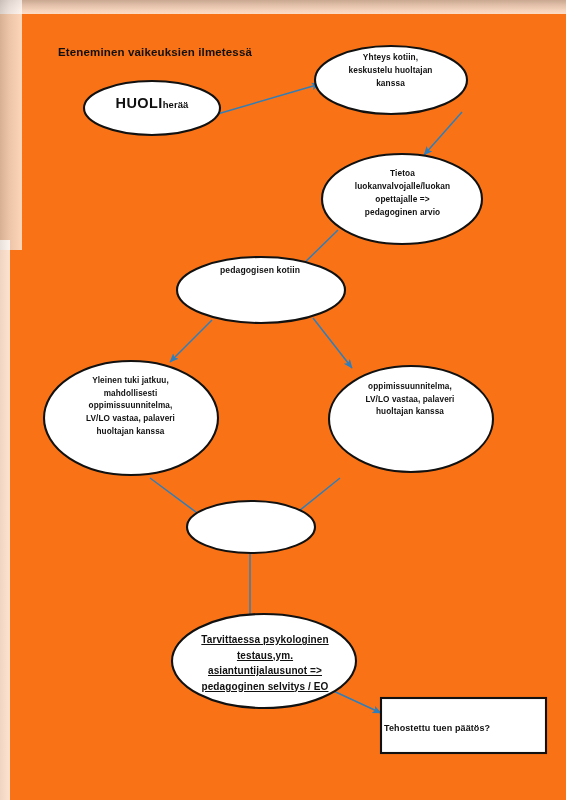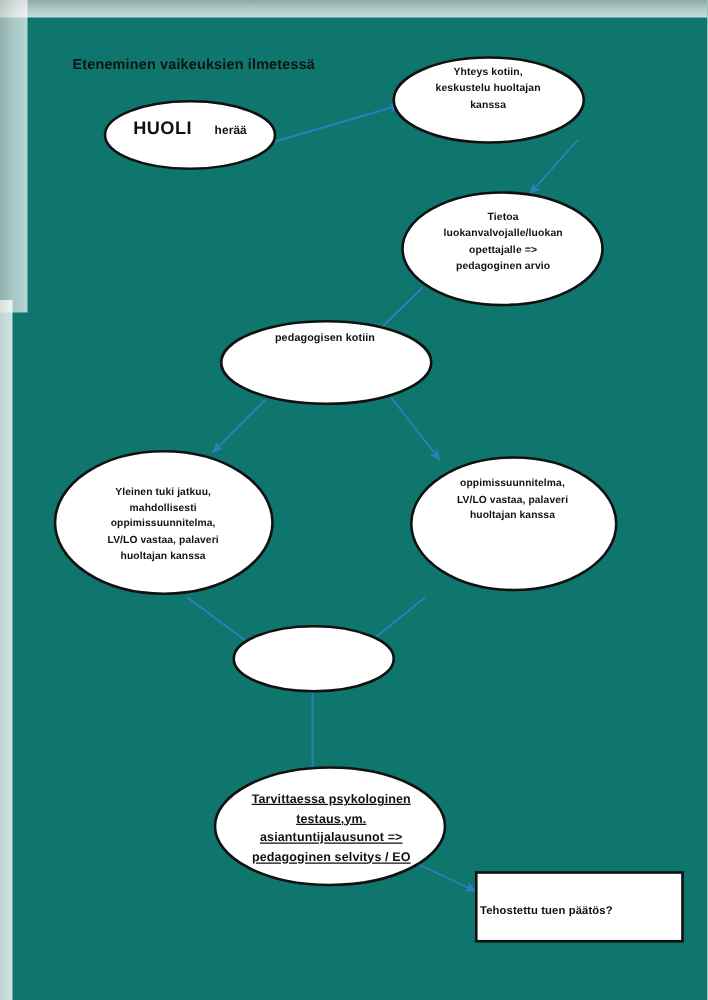--- a/index.html
+++ b/index.html
@@ -4,21 +4,21 @@
 <style>
   html, body {
     margin: 0;
     padding: 0;
     background: #ffffff;
   }
   #page {
     position: relative;
     width: 566px;
     height: 800px;
-    background: #0f766e;
+    background: #f97316;
     overflow: hidden;
     font-family: "Liberation Sans", sans-serif;
   }
   
   .scan-shadow-top {
     position: absolute;
     left: 0; top: 0;
     width: 566px; height: 14px;
     background: linear-gradient(to bottom, #b9b9b9 0%, #d8d8d8 35%, #f4f4f4 75%, #ffffff 100%);
     opacity: .75;
@@ -72,27 +72,26 @@
   .n-huoli { left: 86px; top: 92px; width: 132px; font-size: 9px; }
   .n-huoli .big {
     font-size: 14.5px;
     font-weight: bold;
     letter-spacing: .4px;
     margin-top: 18px;
   }
   .n-huoli .small {
     font-size: 9.5px;
     font-weight: bold;
-    padding-left: 18px;
   }
 
   .n-yhteys { left: 313px; top: 51px; width: 155px; font-size: 8.3px; }
   .n-tietoa { left: 325px; top: 167px; width: 155px; font-size: 8.3px; }
   .n-ohr    { left: 180px; top: 264px; width: 160px; font-size: 8.6px; }
-  .n-yleinen{ left: 48px;  top: 375px; width: 165px; font-size: 8.2px; margin-top: 13px; }
+  .n-yleinen{ left: 48px;  top: 375px; width: 165px; font-size: 8.2px; }
   .n-tehost { left: 330px; top: 381px; width: 160px; font-size: 8.2px; }
   .n-seuranta{left: 186px; top: 514px; width: 148px; font-size: 8.6px; }
   .n-tarvittaessa { left: 176px; top: 632px; width: 178px; font-size: 10px; text-decoration: underline; }
   .n-erityisen {
     left: 384px; top: 722px; width: 150px;
     font-size: 9px; text-align: left;
   }
 </style>
 </head>
 <body>

